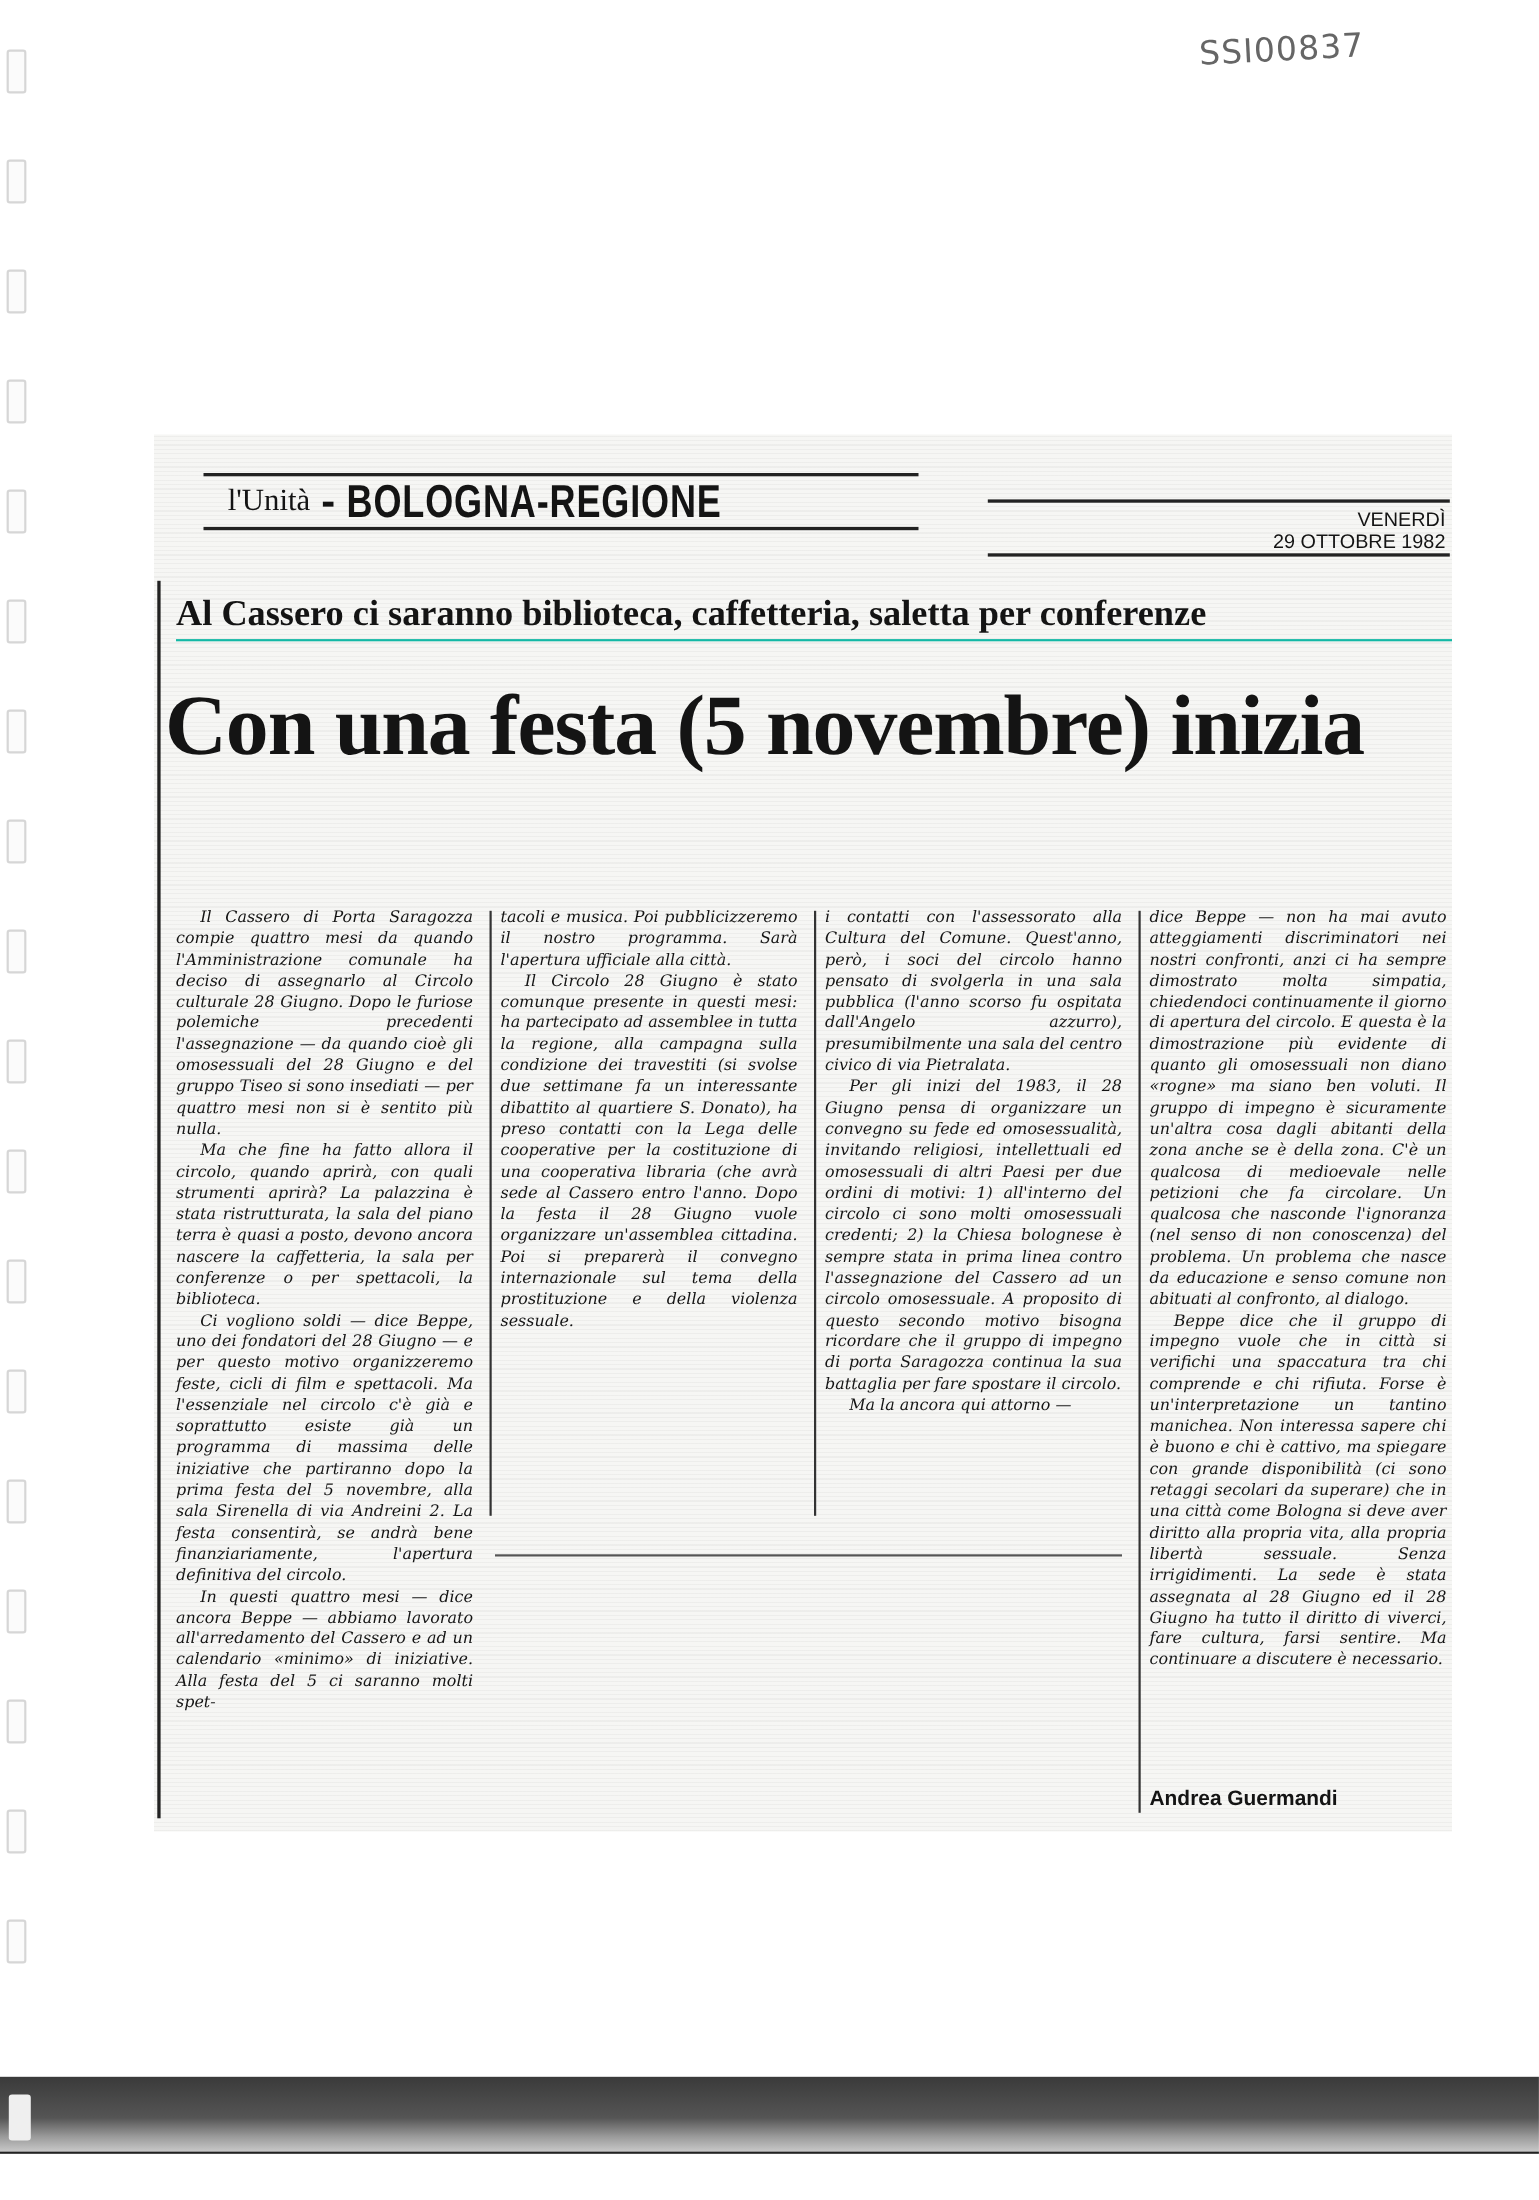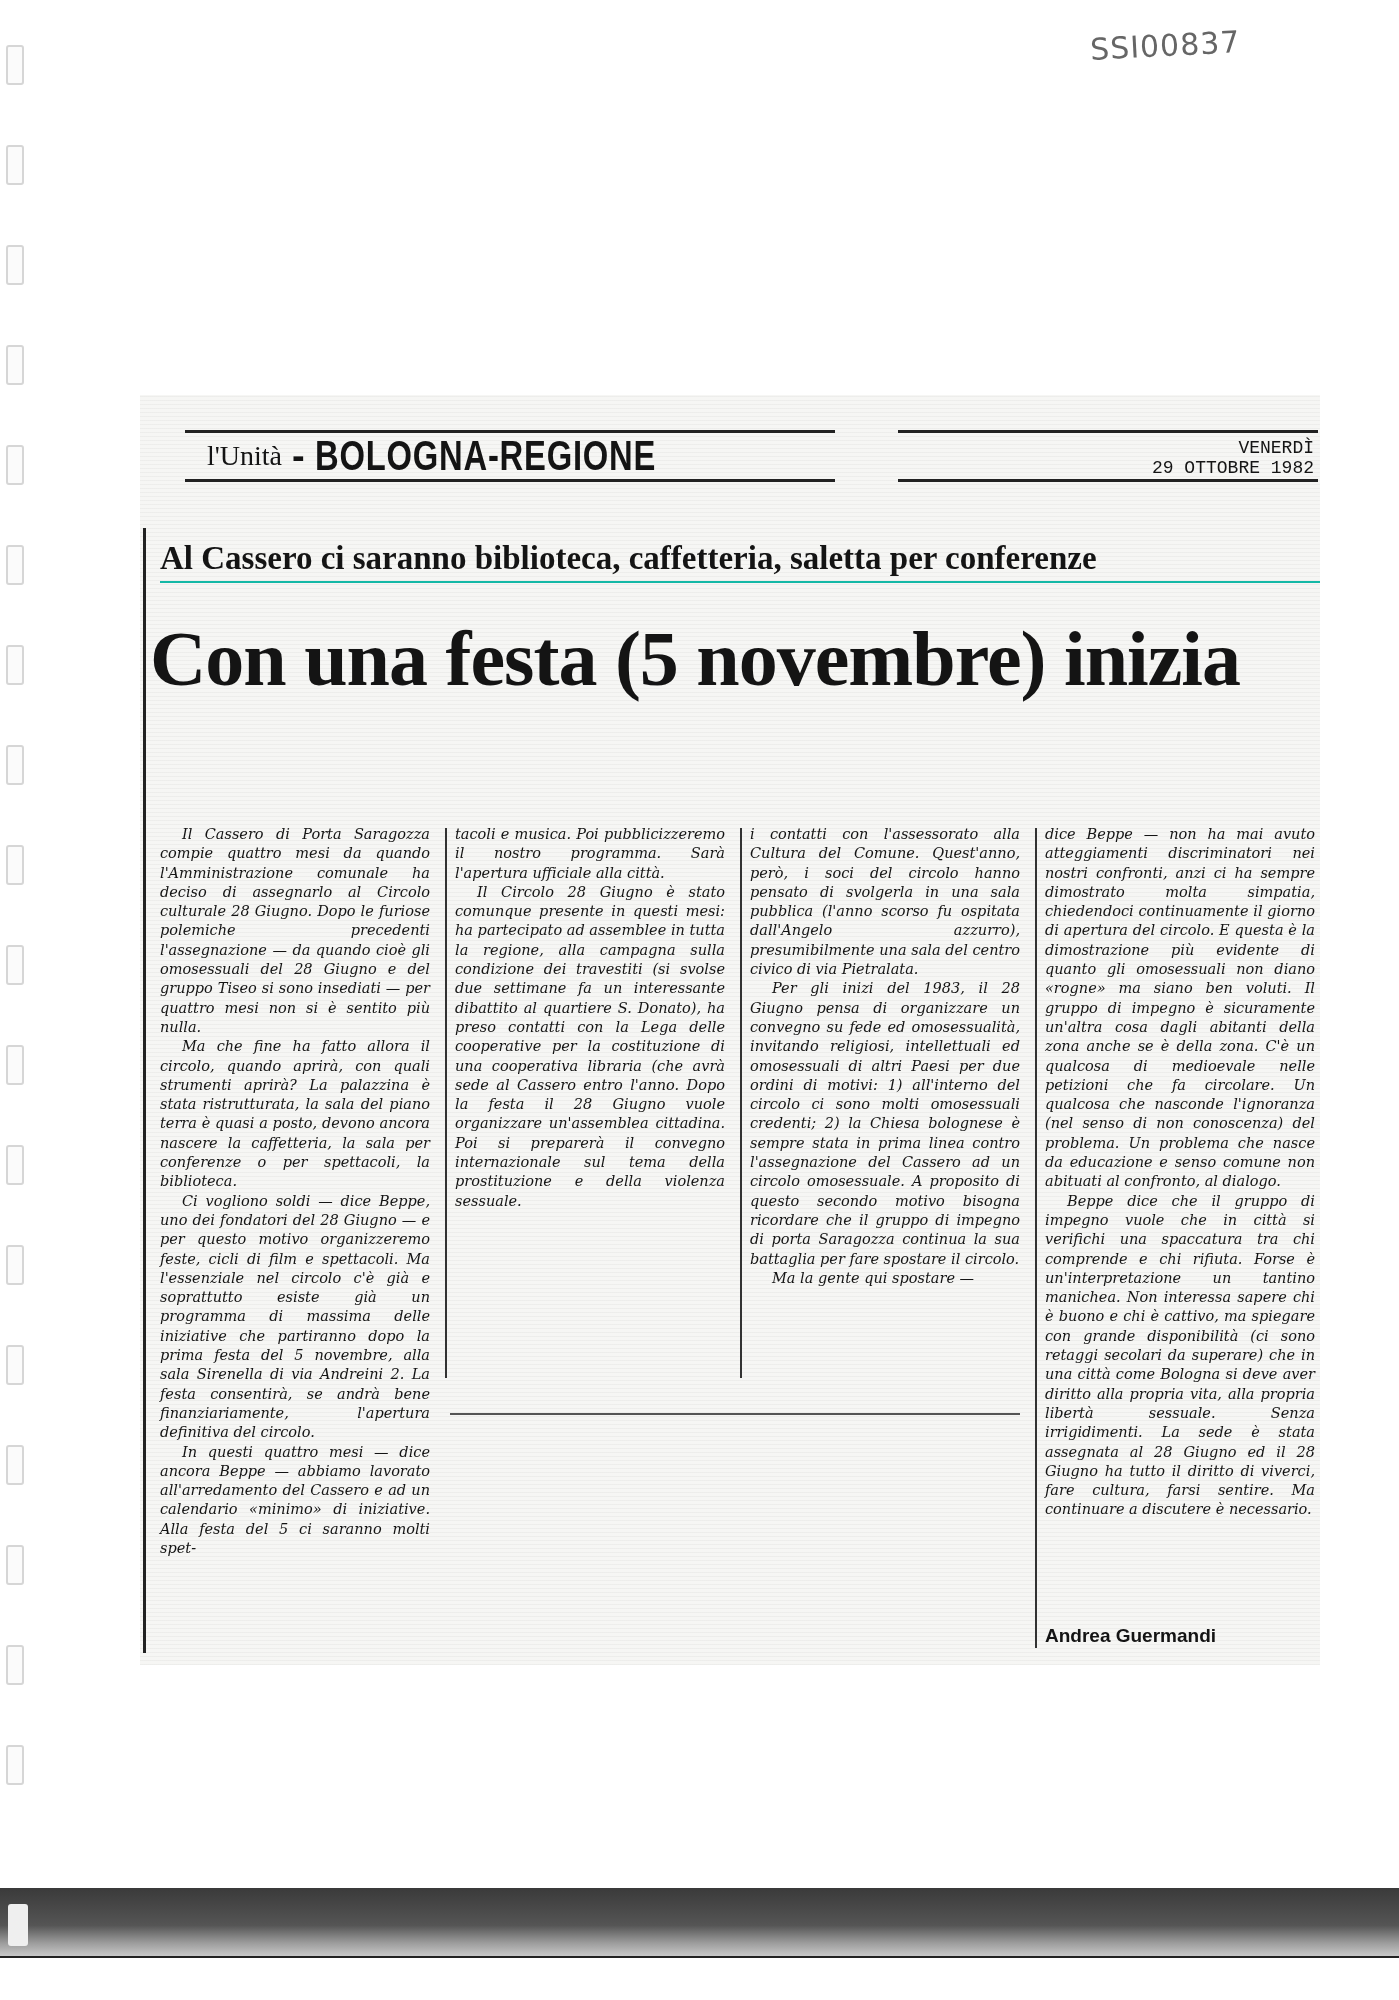--- a/index.html
+++ b/index.html
@@ -5,21 +5,21 @@
   html,body{margin:0;padding:0;}
   body{width:1399px;height:2000px;background:#ffffff;position:relative;overflow:hidden;font-family:"Liberation Serif","DejaVu Serif",serif;color:#141414;}
   .hole{position:absolute;left:6px;width:14px;height:36px;border:2px solid #d6d6d6;border-radius:3px;background:#fbfbfb;}
   .archive-code{position:absolute;left:1090px;top:28px;font-family:"DejaVu Sans",sans-serif;font-size:30px;color:#666;transform:rotate(-3deg);letter-spacing:1px;}
   .clip{position:absolute;left:140px;top:395px;width:1180px;height:1270px;background:#f6f6f4;}
   .clip::before{content:"";position:absolute;inset:0;background:repeating-linear-gradient(0deg,rgba(0,0,0,0.035) 0px,rgba(0,0,0,0.035) 1px,transparent 1px,transparent 4px);}
   .masthead{position:absolute;left:185px;top:430px;width:650px;height:52px;border-top:3px solid #222;border-bottom:3px solid #222;display:flex;align-items:center;padding-left:22px;box-sizing:border-box;}
   .masthead .paper{font-family:"Liberation Serif",serif;font-weight:normal;font-size:28px;text-align:center;}
   .masthead .sep{font-family:"Liberation Sans",sans-serif;font-weight:bold;font-size:38px;margin:0 10px;}
   .masthead .section{font-family:"Liberation Sans",sans-serif;font-weight:bold;font-size:42px;transform:scaleX(0.78);transform-origin:left center;display:inline-block;letter-spacing:1px;}
-  .dateblock{position:absolute;left:898px;top:430px;width:420px;height:52px;border-top:3px solid #222;border-bottom:3px solid #222;text-align:right;font-family:Liberation Mono, monospace;font-size:18px;line-height:20px;box-sizing:border-box;padding-top:5px;padding-right:4px;}
+  .dateblock{position:absolute;left:898px;top:454px;width:420px;height:52px;border-top:3px solid #222;border-bottom:3px solid #222;text-align:right;font-family:Liberation Sans, sans-serif;font-size:18px;line-height:20px;box-sizing:border-box;padding-top:5px;padding-right:4px;}
   .vrule{position:absolute;left:143px;top:528px;width:3px;height:1125px;background:#222;}
   .kicker{position:absolute;left:160px;top:540px;width:1160px;font-family:"Liberation Serif",serif;font-weight:bold;font-size:33px;white-space:nowrap;border-bottom:2px solid #14b8a6;padding-bottom:4px;}
   .headline{position:absolute;left:150px;top:615px;width:1180px;text-align:left;font-family:"Liberation Serif",serif;font-weight:bold;font-size:78px;line-height:88px;letter-spacing:-1px;}
   .col{position:absolute;top:825px;width:270px;font-family:"DejaVu Serif",serif;font-style:italic;font-size:14.5px;line-height:19.3px;text-align:justify;hyphens:manual;}
   .col p{margin:0;text-indent:22px;}
   .col p.cont{text-indent:0;}
   .col1{left:160px;}
   .col2{left:455px;}
   .col3{left:750px;}
   .col4{left:1045px;}
@@ -86,21 +86,21 @@
 <div class="col col2">
   <p class="cont">tacoli e musica. Poi pubblicizzeremo il nostro programma. Sarà l'apertura ufficiale alla città.</p>
   <p>Il Circolo 28 Giugno è stato comunque presente in questi mesi: ha partecipato ad assemblee in tutta la regione, alla campagna sulla condizione dei travestiti (si svolse due settimane fa un interessante dibattito al quartiere S. Donato), ha preso contatti con la Lega delle cooperative per la costituzione di una cooperativa libraria (che avrà sede al Cassero entro l'anno. Dopo la festa il 28 Giugno vuole organizzare un'assemblea cittadina. Poi si preparerà il convegno internazionale sul tema della prostituzione e della violenza sessuale.</p>
 </div>
 
 <div class="colrule" style="left:740px;top:828px;height:550px;"></div>
 
 <div class="col col3">
   <p class="cont">i contatti con l'assessorato alla Cultura del Comune. Quest'anno, però, i soci del circolo hanno pensato di svolgerla in una sala pubblica (l'anno scorso fu ospitata dall'Angelo azzurro), presumibilmente una sala del centro civico di via Pietralata.</p>
   <p>Per gli inizi del 1983, il 28 Giugno pensa di organizzare un convegno su fede ed omosessualità, invitando religiosi, intellettuali ed omosessuali di altri Paesi per due ordini di motivi: 1) all'interno del circolo ci sono molti omosessuali credenti; 2) la Chiesa bolognese è sempre stata in prima linea contro l'assegnazione del Cassero ad un circolo omosessuale. A proposito di questo secondo motivo bisogna ricordare che il gruppo di impegno di porta Saragozza continua la sua battaglia per fare spostare il circolo.</p>
-  <p>Ma la gente qui spostare —</p>
+  <p>Ma la ancora qui attorno —</p>
 </div>
 
 <div class="hrule"></div>
 
 <div class="colrule" style="left:1035px;top:828px;height:820px;"></div>
 
 <div class="col col4">
   <p class="cont">dice Beppe — non ha mai avuto atteggiamenti discriminatori nei nostri confronti, anzi ci ha sempre dimostrato molta simpatia, chiedendoci continuamente il giorno di apertura del circolo. E questa è la dimostrazione più evidente di quanto gli omosessuali non diano «rogne» ma siano ben voluti. Il gruppo di impegno è sicuramente un'altra cosa dagli abitanti della zona anche se è della zona. C'è un qualcosa di medioevale nelle petizioni che fa circolare. Un qualcosa che nasconde l'ignoranza (nel senso di non conoscenza) del problema. Un problema che nasce da educazione e senso comune non abituati al confronto, al dialogo.</p>
   <p>Beppe dice che il gruppo di impegno vuole che in città si verifichi una spaccatura tra chi comprende e chi rifiuta. Forse è un'interpretazione un tantino manichea. Non interessa sapere chi è buono e chi è cattivo, ma spiegare con grande disponibilità (ci sono retaggi secolari da superare) che in una città come Bologna si deve aver diritto alla propria vita, alla propria libertà sessuale. Senza irrigidimenti. La sede è stata assegnata al 28 Giugno ed il 28 Giugno ha tutto il diritto di viverci, fare cultura, farsi sentire. Ma continuare a discutere è necessario.</p>
 </div>

